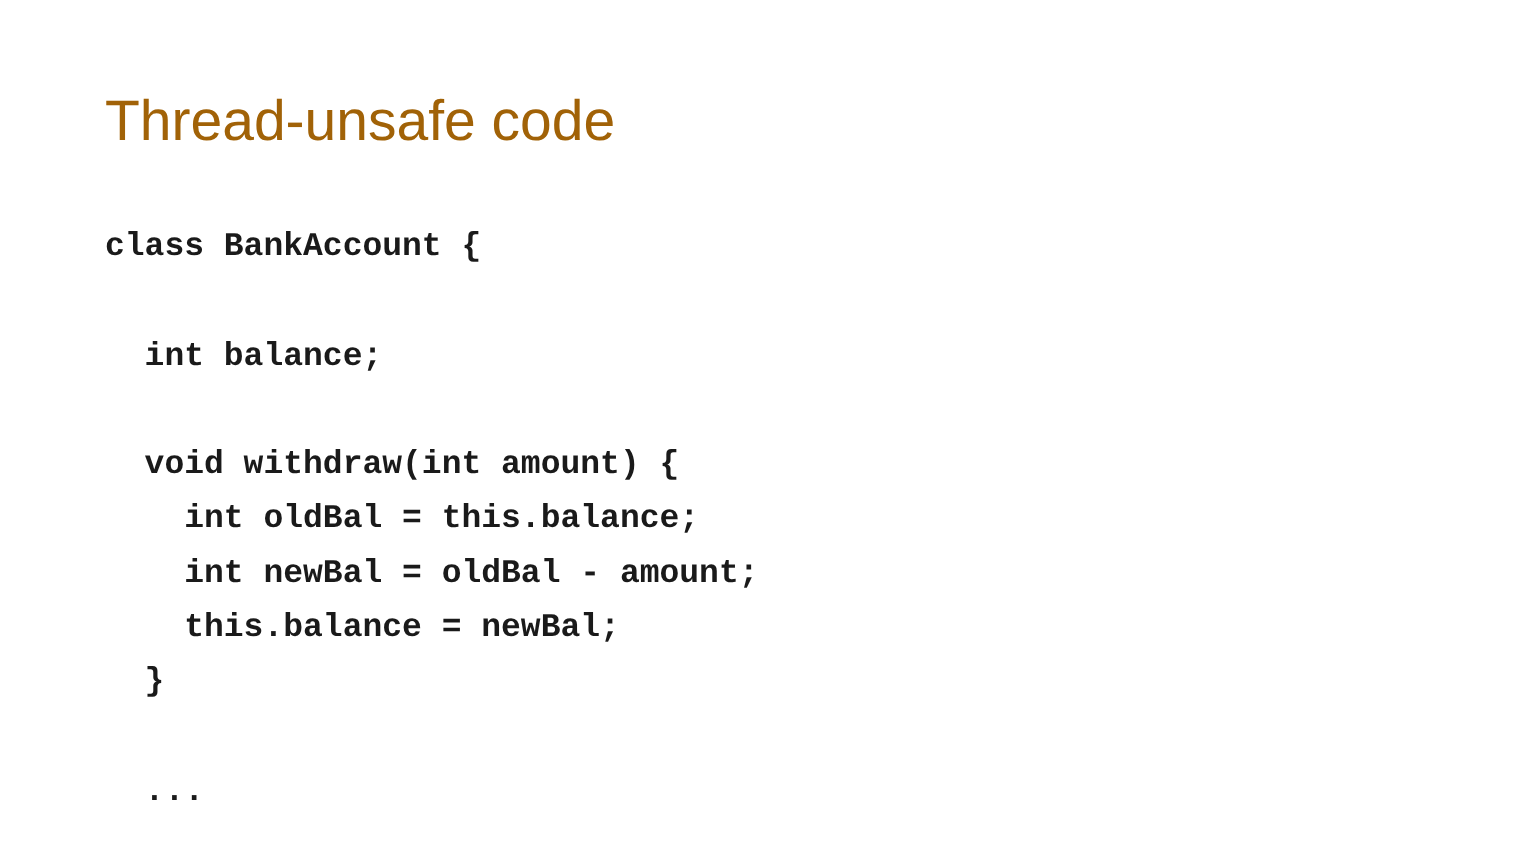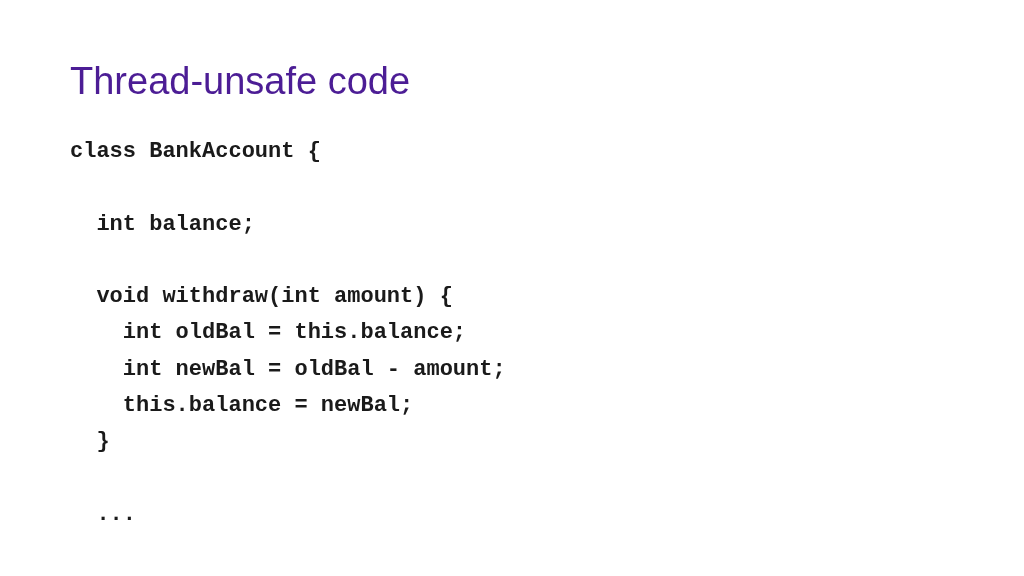--- a/index.html
+++ b/index.html
@@ -11,22 +11,22 @@
       width: 1024px;
       height: 576px;
       background: #ffffff;
       font-family: "Segoe UI", Arial, sans-serif;
       padding: 60px 70px 40px 70px;
       overflow: hidden;
     }
     .slide-title {
       font-size: 38px;
       font-weight: 400;
-      color: #4c1d95;
-      margin-bottom: 31px;
+      color: #a16207;
+      margin-bottom: 44px;
     }
     .code-block {
       font-family: Liberation Mono, monospace;
       font-size: 22px;
       font-weight: bold;
       color: #1a1a1a;
       line-height: 1.65;
       white-space: pre;
     }
   </style>

